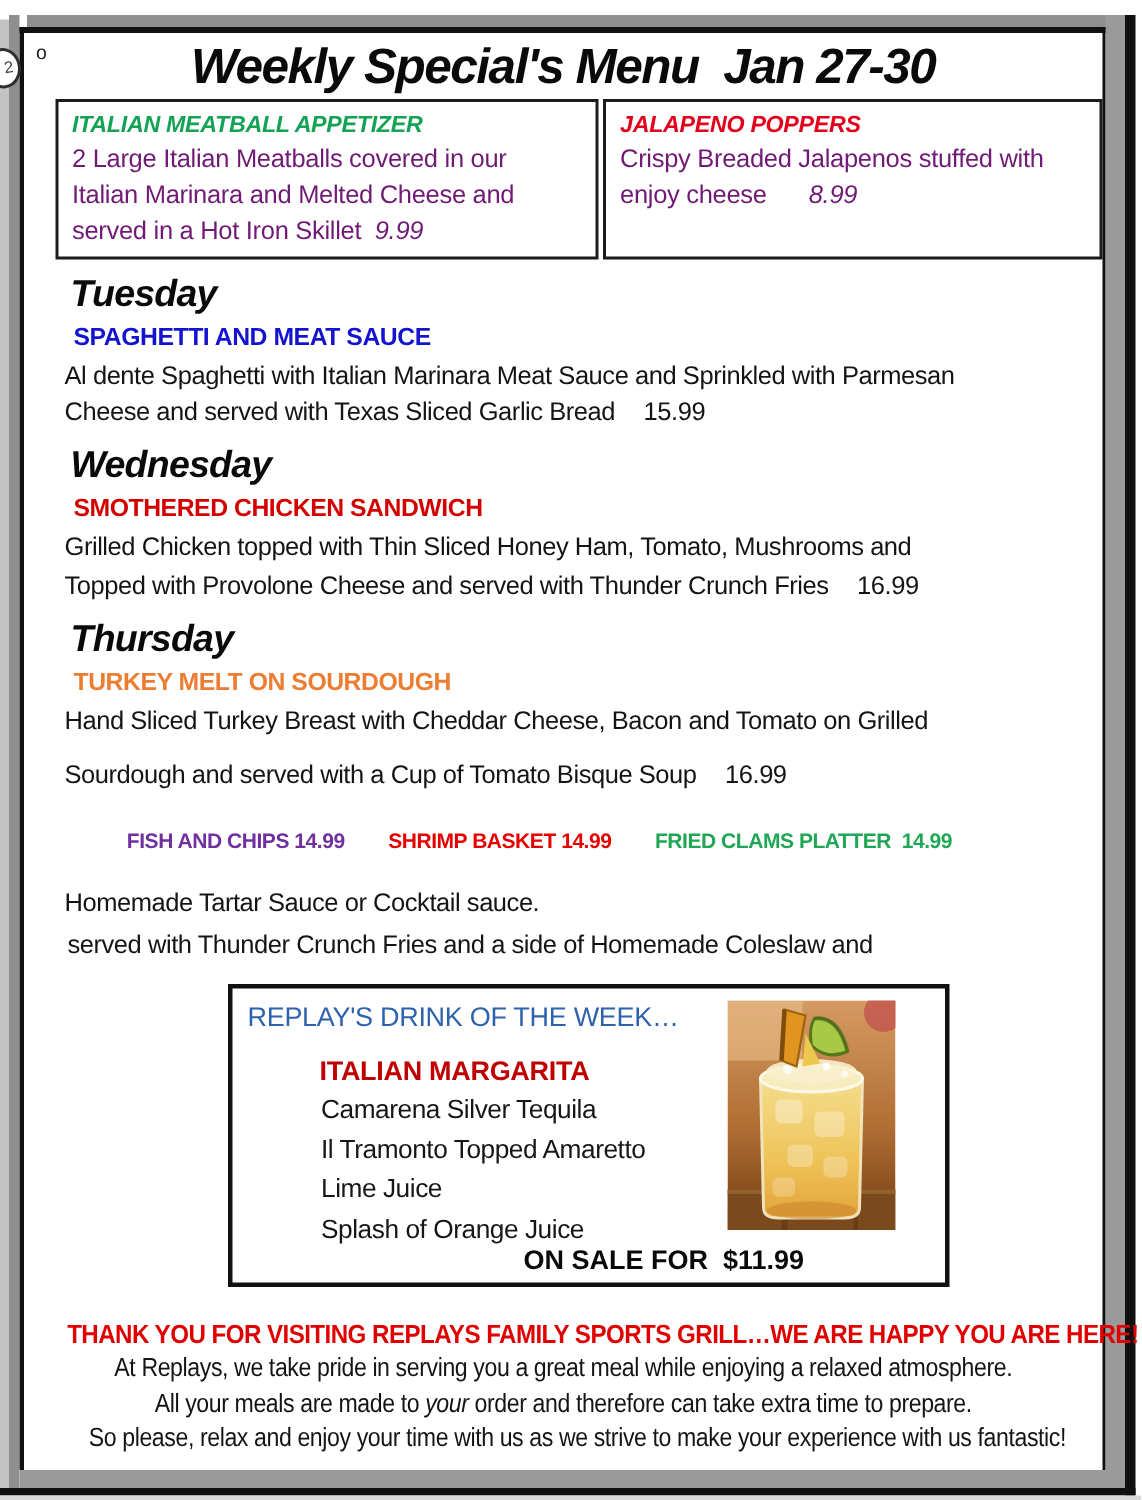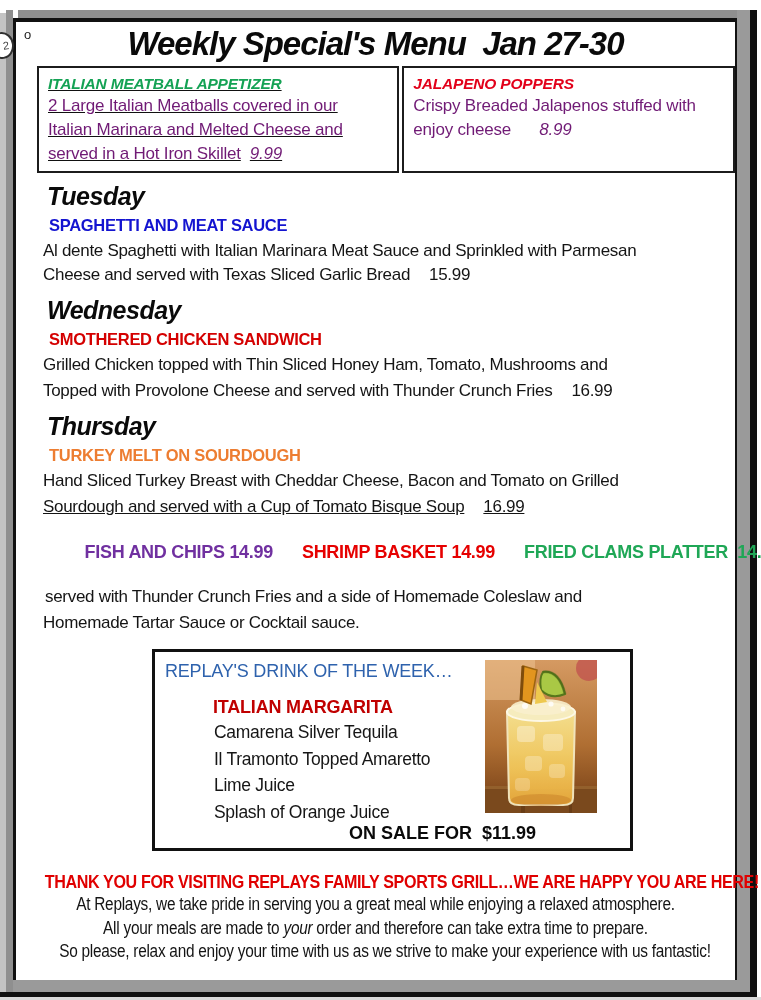--- a/index.html
+++ b/index.html
@@ -21,35 +21,35 @@
           font-size:11px;color:#444;transform:rotate(-8deg);}
   
   .page{position:absolute;left:13px;top:18px;width:719px;bottom:20px;background:#fff;
         border-style:solid;border-color:#111;border-width:4px 2px 0 3px;box-sizing:content-box;}
   .corner-o{position:absolute;left:8px;top:5px;font-size:13px;color:#222;}
   .title{text-align:center;margin:3px 0 0 0;font-style:italic;font-weight:bold;font-size:33px;
          letter-spacing:-1px;white-space:pre;line-height:38px;color:#0a0a0a;}
   
   .boxrow{display:flex;margin:3px 0 0 21px;gap:3px;}
   .abox{border:2px solid #1c1c1c;box-sizing:border-box;padding:5px 10px 0 9px;height:107px;}
-  .abox.left{width:366px;text-decoration:underline;}
+  .abox.left{width:366px;}
   .abox.right{width:336px;}
   .abox-title{font-weight:bold;font-style:italic;font-size:15.5px;letter-spacing:-0.2px;margin:2px 0 1px 0;}
   .abox-line{font-size:17px;line-height:24px;color:#701a75;letter-spacing:-0.2px;}
   .price-italic{font-style:italic;margin-left:9px;}
   .price-italic.wide{margin-left:28px;}
   
   .day-h{font-style:italic;font-weight:bold;font-size:25px;line-height:29px;margin:9px 0 0 31px;
          letter-spacing:-0.5px;color:#0a0a0a;}
   .item-h{font-weight:bold;font-size:16.5px;line-height:19px;margin:5px 0 0 33px;letter-spacing:-0.3px;
           white-space:pre;}
   .desc{font-size:17px;line-height:24px;margin:4px 0 0 27px;color:#141414;letter-spacing:-0.3px;}
   .desc .price{margin-left:19px;}
   .fri-items{margin:5px 0 0 33px;white-space:pre;}
-  .fri-items span{font-weight:bold;font-size:18px;letter-spacing:-0.3px;margin-right:29px;}
+  .fri-items span{font-weight:bold;font-size:14px;letter-spacing:-0.3px;margin-right:29px;}
   
   .drinkbox{position:relative;box-sizing:border-box;width:481px;height:202px;margin:14px 0 0 136px;
             border:3px solid #111;padding:9px 0 0 10px;}
   .drink-header{font-weight:normal;font-size:18px;letter-spacing:-0.2px;}
   .drink-name{font-weight:bold;font-size:18px;margin:15px 0 0 48px;letter-spacing:-0.2px;}
   .drink-ing{font-size:17.5px;line-height:24.5px;margin:2px 0 0 49px;color:#161616;letter-spacing:-0.3px;}
   .drink-sale{position:absolute;left:194px;bottom:4px;font-weight:bold;font-size:18px;white-space:pre;color:#0a0a0a;}
   .photo{position:absolute;top:8px;right:33px;width:112px;height:153px;}
   
   .thanks{margin-top:21px;text-align:center;font-weight:bold;font-size:17.5px;white-space:nowrap;
@@ -111,31 +111,31 @@
       <div class="desc">Grilled Chicken topped with Thin Sliced Honey Ham, Tomato, Mushrooms and</div>
       <div class="desc" style="margin-top:2px;">
         <span>Topped with Provolone Cheese and served with Thunder Crunch Fries</span><span class="price">16.99</span>
       </div>
     </div>
 
     <div>
       <div class="day-h">Thursday</div>
       <div class="item-h" style="color: rgb(237, 125, 49);">TURKEY MELT ON SOURDOUGH</div>
       <div class="desc">Hand Sliced Turkey Breast with Cheddar Cheese, Bacon and Tomato on Grilled</div>
-      <div class="desc" style="margin-top:2px;text-decoration:underline;">
+      <div class="desc" style="margin-top:12px;">
         <span>Sourdough and served with a Cup of Tomato Bisque Soup</span><span class="price">16.99</span>
       </div>
     </div>
 
     <div>
       <div class="fri-items">
         <span style="color: rgb(112, 48, 160);">FISH AND CHIPS 14.99</span><span style="color: rgb(230, 0, 0);">SHRIMP BASKET 14.99</span><span style="color: rgb(31, 167, 86);">FRIED CLAMS PLATTER  14.99</span>
       </div>
+      <div class="desc" style="margin-left:27px;margin-top:2px;">Homemade Tartar Sauce or Cocktail sauce.</div>
       <div class="desc" style="margin-left:29px;">served with Thunder Crunch Fries and a side of Homemade Coleslaw and</div>
-      <div class="desc" style="margin-left:27px;margin-top:2px;">Homemade Tartar Sauce or Cocktail sauce.</div>
     </div>
 
     <div class="drinkbox">
       <div class="drink-header" style="color: rgb(46, 98, 173);">REPLAY'S DRINK OF THE WEEK…</div>
       <div class="drink-name" style="color: rgb(192, 0, 0);">ITALIAN MARGARITA</div>
       <div class="drink-ing">Camarena Silver Tequila</div>
       <div class="drink-ing">Il Tramonto Topped Amaretto</div>
       <div class="drink-ing">Lime Juice</div>
       <div class="drink-ing">Splash of Orange Juice</div>
       <div class="drink-sale">ON SALE FOR  $11.99</div>

